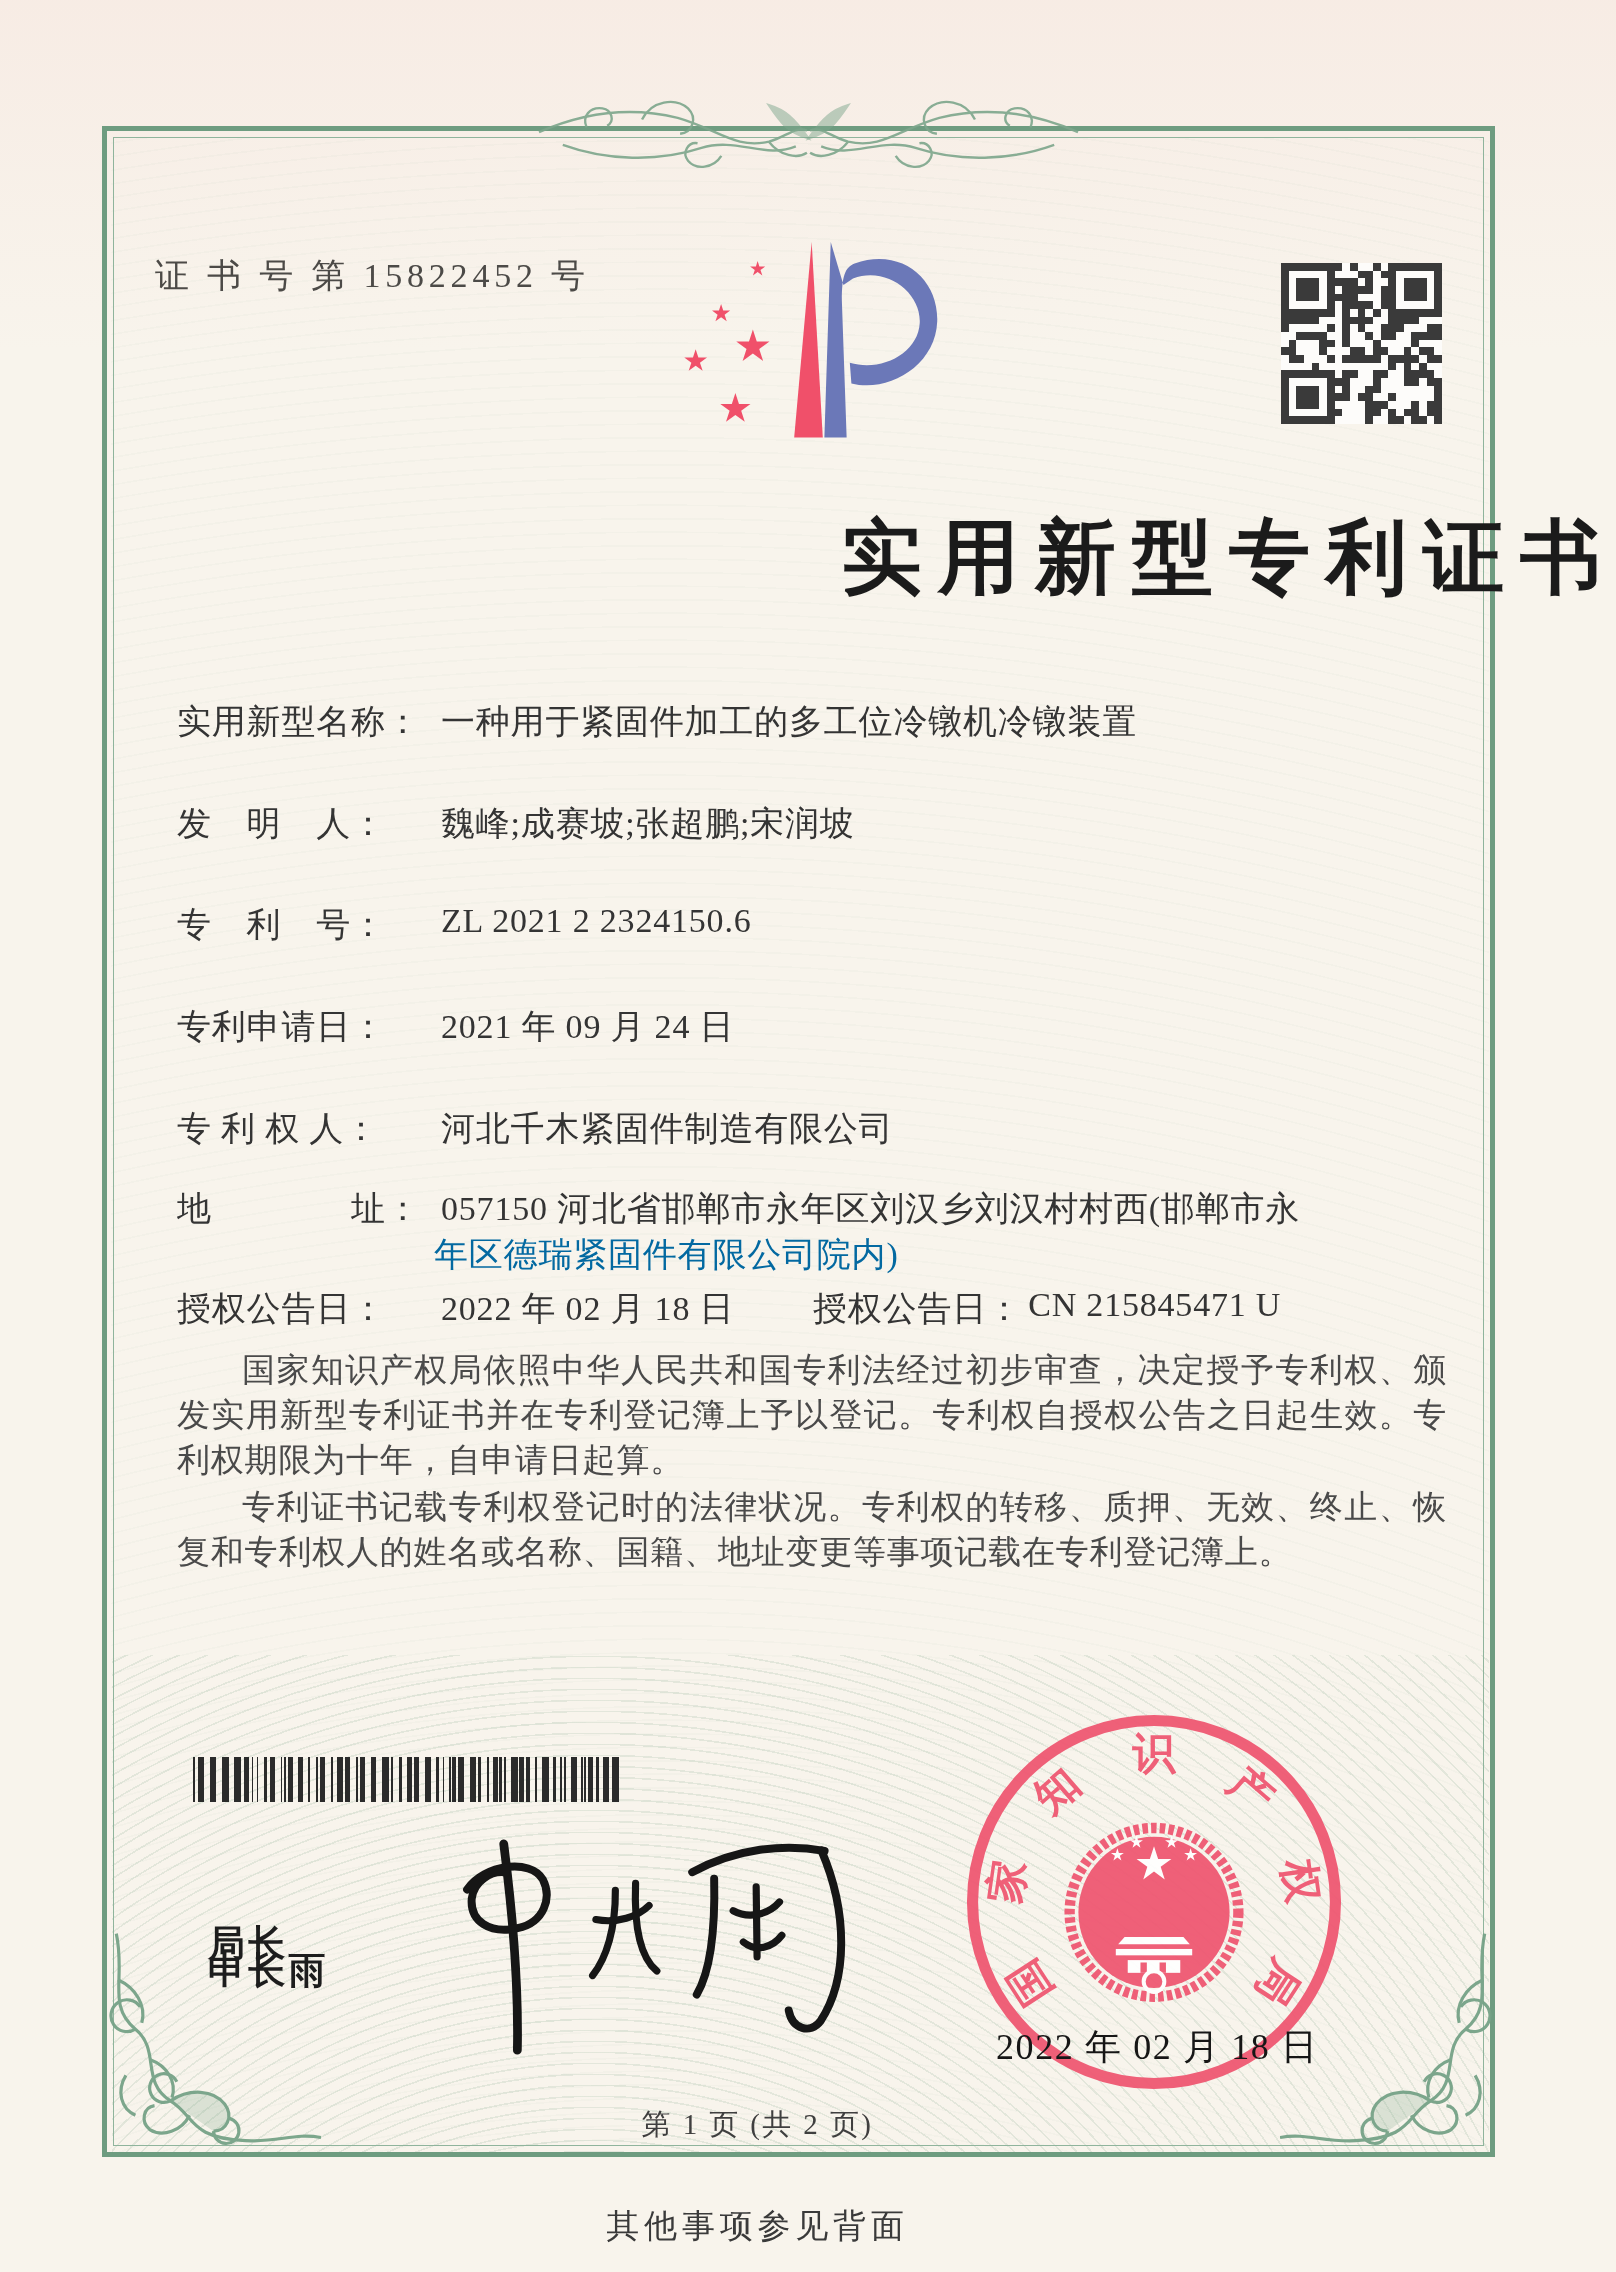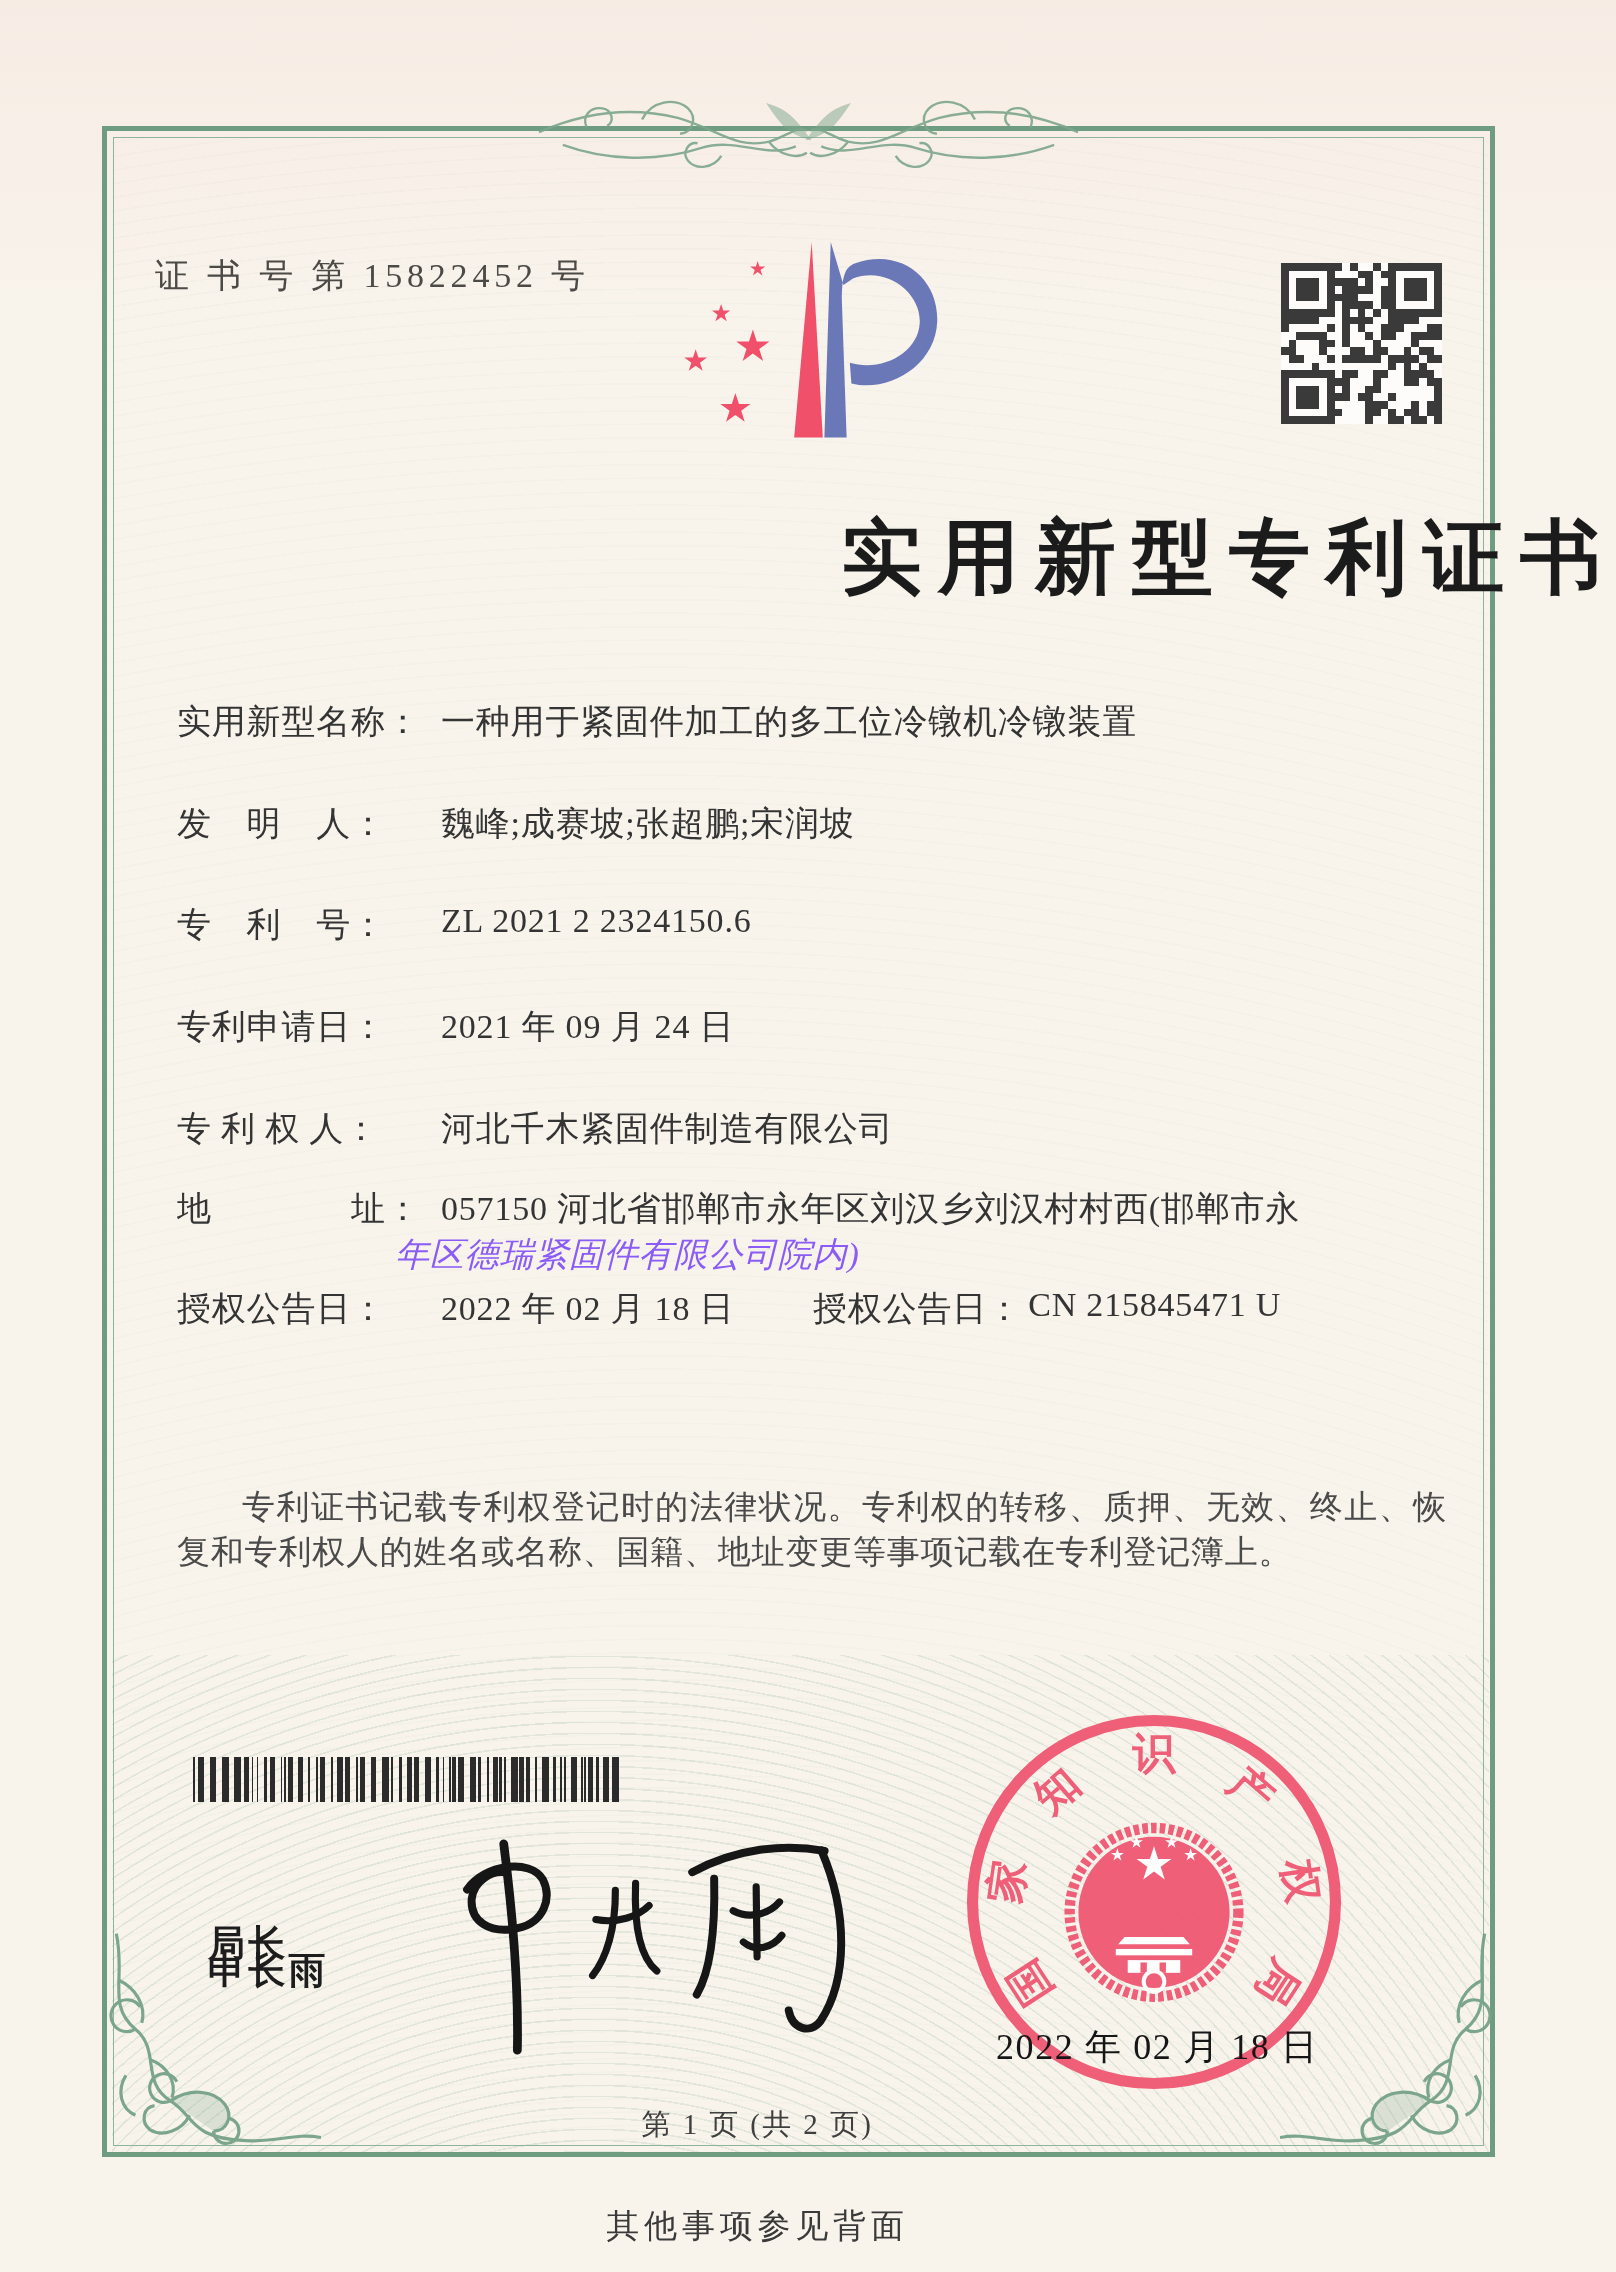--- a/index.html
+++ b/index.html
@@ -21,21 +21,21 @@
   .frame::before{content:"";position:absolute;inset:6.4px;border:1.6px solid #8fb49c;}
   .ornament{color:#7da68c;}
   
   .cert-no{left:155px;top:253px;font-size:34px;letter-spacing:4.8px;color:#4c4a47;white-space:nowrap;}
   .title{left:0;width:1617px;top:504px;text-align:right;font-size:81px;font-weight:700;
          letter-spacing:16px;color:#1b1b1b;white-space:nowrap;}
   
   .frow{left:177px;display:flex;font-size:34px;color:#343434;white-space:nowrap;}
   .f-label{width:264px;flex:none;letter-spacing:0.8px;}
   .f-value{letter-spacing:0.8px;}
-  .addr2{left:395px;font-size:34px;color:#8b5cf6;white-space:nowrap;letter-spacing:0.8px;font-style:italic;}
+  .addr2{left:434px;font-size:34px;color:#0369a1;white-space:nowrap;letter-spacing:0.8px;}
   .grant2{left:813px;display:flex;font-size:34px;color:#343434;white-space:nowrap;}
   .grant2 .f-label{width:auto;margin-right:6.4px;}
   
   .para{left:177px;width:1270px;font-size:33px;line-height:45px;color:#4a4a4a;
         text-align:justify;text-indent:65px;letter-spacing:0.8px;}
   
   .director-label{left:208px;top:1883px;font-size:37px;font-weight:700;color:#1d1d1d;
         font-family:"Liberation Sans","DejaVu Sans",sans-serif;letter-spacing:3.2px;margin-top:36px;}
   .director-name{left:208px;top:1946px;font-size:37px;font-weight:600;color:#1d1d1d;
         font-family:"Liberation Sans","DejaVu Sans",sans-serif;letter-spacing:3.2px;}
@@ -304,20 +304,21 @@
 
   <div class="abs frow" style="top:1286px">
     <span class="f-label">授权公告日：</span>
     <span class="f-value">2022 年 02 月 18 日</span>
   </div>
   <div class="abs grant2" style="top:1286px">
     <span class="f-label">授权公告日：</span>
     <span class="f-value">CN 215845471 U</span>
   </div>
 
+  <div class="abs para" style="top:1348px">国家知识产权局依照中华人民共和国专利法经过初步审查，决定授予专利权、颁发实用新型专利证书并在专利登记簿上予以登记。专利权自授权公告之日起生效。专利权期限为十年，自申请日起算。</div>
   <div class="abs para" style="top:1485px">专利证书记载专利权登记时的法律状况。专利权的转移、质押、无效、终止、恢复和专利权人的姓名或名称、国籍、地址变更等事项记载在专利登记簿上。</div>
 
   <svg class="abs" id="barcode-svg" style="left:193px;top:1757px" width="436" height="45" viewBox="0 0 548 56" shape-rendering="crispEdges">
       <rect x="0" y="0" width="2" height="56" fill="#2b2b2b"></rect>
       <rect x="6" y="0" width="8" height="56" fill="#2b2b2b"></rect>
       <rect x="21" y="0" width="8" height="56" fill="#2b2b2b"></rect>
       <rect x="37" y="0" width="8" height="56" fill="#2b2b2b"></rect>
       <rect x="52" y="0" width="8" height="56" fill="#2b2b2b"></rect>
       <rect x="64" y="0" width="6" height="56" fill="#2b2b2b"></rect>
       <rect x="74" y="0" width="2" height="56" fill="#2b2b2b"></rect>

